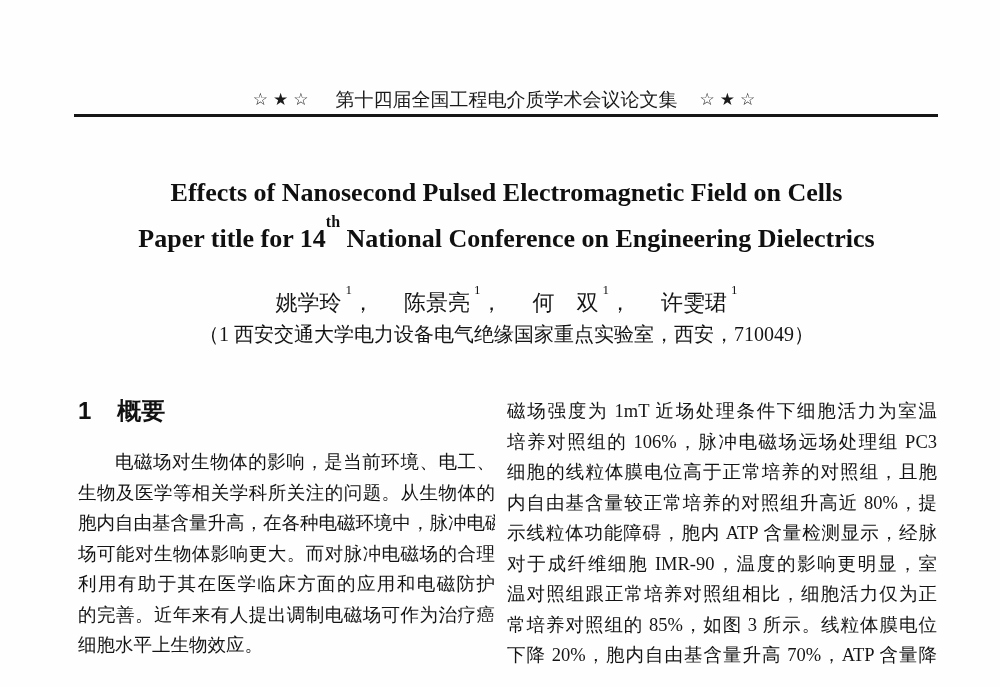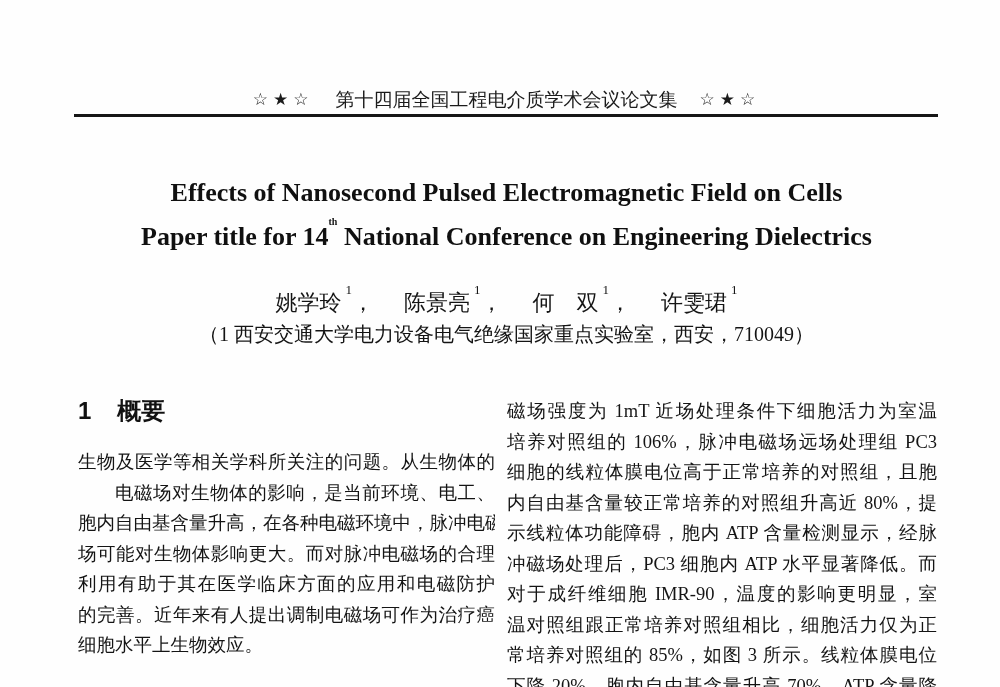--- a/index.html
+++ b/index.html
@@ -40,21 +40,21 @@
     top: 173px; left: 0;
     width: 100%;
     margin: 0;
     text-align: center;
     font-size: 26px;
     font-weight: bold;
     line-height: 39px;
     color: #101010;
   }
   .title .tline { display: block; }
-  .title sup { font-size: 10px; position: relative; top: -10px; }
+  .title sup { font-size: 16px; position: relative; top: -10px; }
 
   
   .authors {
     position: absolute;
     top: 288px; left: 0;
     width: 100%;
     text-align: center;
     font-size: 22px;
     color: #141414;
   }
@@ -120,35 +120,34 @@
     <span>姚学玲</span><sup class="author-sup">1</sup><span class="author-sep">，</span><span>陈景亮</span><sup class="author-sup">1</sup><span class="author-sep">，</span><span>何　双</span><sup class="author-sup">1</sup><span class="author-sep">，</span><span>许雯珺</span><sup class="author-sup">1</sup>
   </div>
 
   <div class="affiliation">（1 西安交通大学电力设备电气绝缘国家重点实验室，西安，710049）</div>
 
   <div class="sec-head">
     <span class="sec-num">1</span><span>概要</span>
   </div>
 
   <div class="col left">
+    <div class="line indent">电磁场对生物体的影响，是当前环境、电工、</div>
     <div class="line">生物及医学等相关学科所关注的问题。从生物体的</div>
-    <div class="line indent">电磁场对生物体的影响，是当前环境、电工、</div>
     <div class="line">胞内自由基含量升高，在各种电磁环境中，脉冲电磁</div>
     <div class="line">场可能对生物体影响更大。而对脉冲电磁场的合理</div>
     <div class="line">利用有助于其在医学临床方面的应用和电磁防护</div>
     <div class="line">的完善。近年来有人提出调制电磁场可作为治疗癌</div>
     <div class="line short">细胞水平上生物效应。</div>
   </div>
 
   <div class="col right">
     <div class="line">磁场强度为 1mT 近场处理条件下细胞活力为室温</div>
     <div class="line">培养对照组的 106%，脉冲电磁场远场处理组 PC3</div>
     <div class="line">细胞的线粒体膜电位高于正常培养的对照组，且胞</div>
     <div class="line">内自由基含量较正常培养的对照组升高近 80%，提</div>
     <div class="line">示线粒体功能障碍，胞内 ATP 含量检测显示，经脉</div>
-    <div class="line">冲磁场处理后，PC3 细胞内 ATP 水平显著降低。而</div>
     <div class="line">对于成纤维细胞 IMR-90，温度的影响更明显，室</div>
     <div class="line">温对照组跟正常培养对照组相比，细胞活力仅为正</div>
     <div class="line">常培养对照组的 85%，如图 3 所示。线粒体膜电位</div>
     <div class="line">下降 20%，胞内自由基含量升高 70%，ATP 含量降</div>
   </div>
 
 </div>
 
 </body></html>

